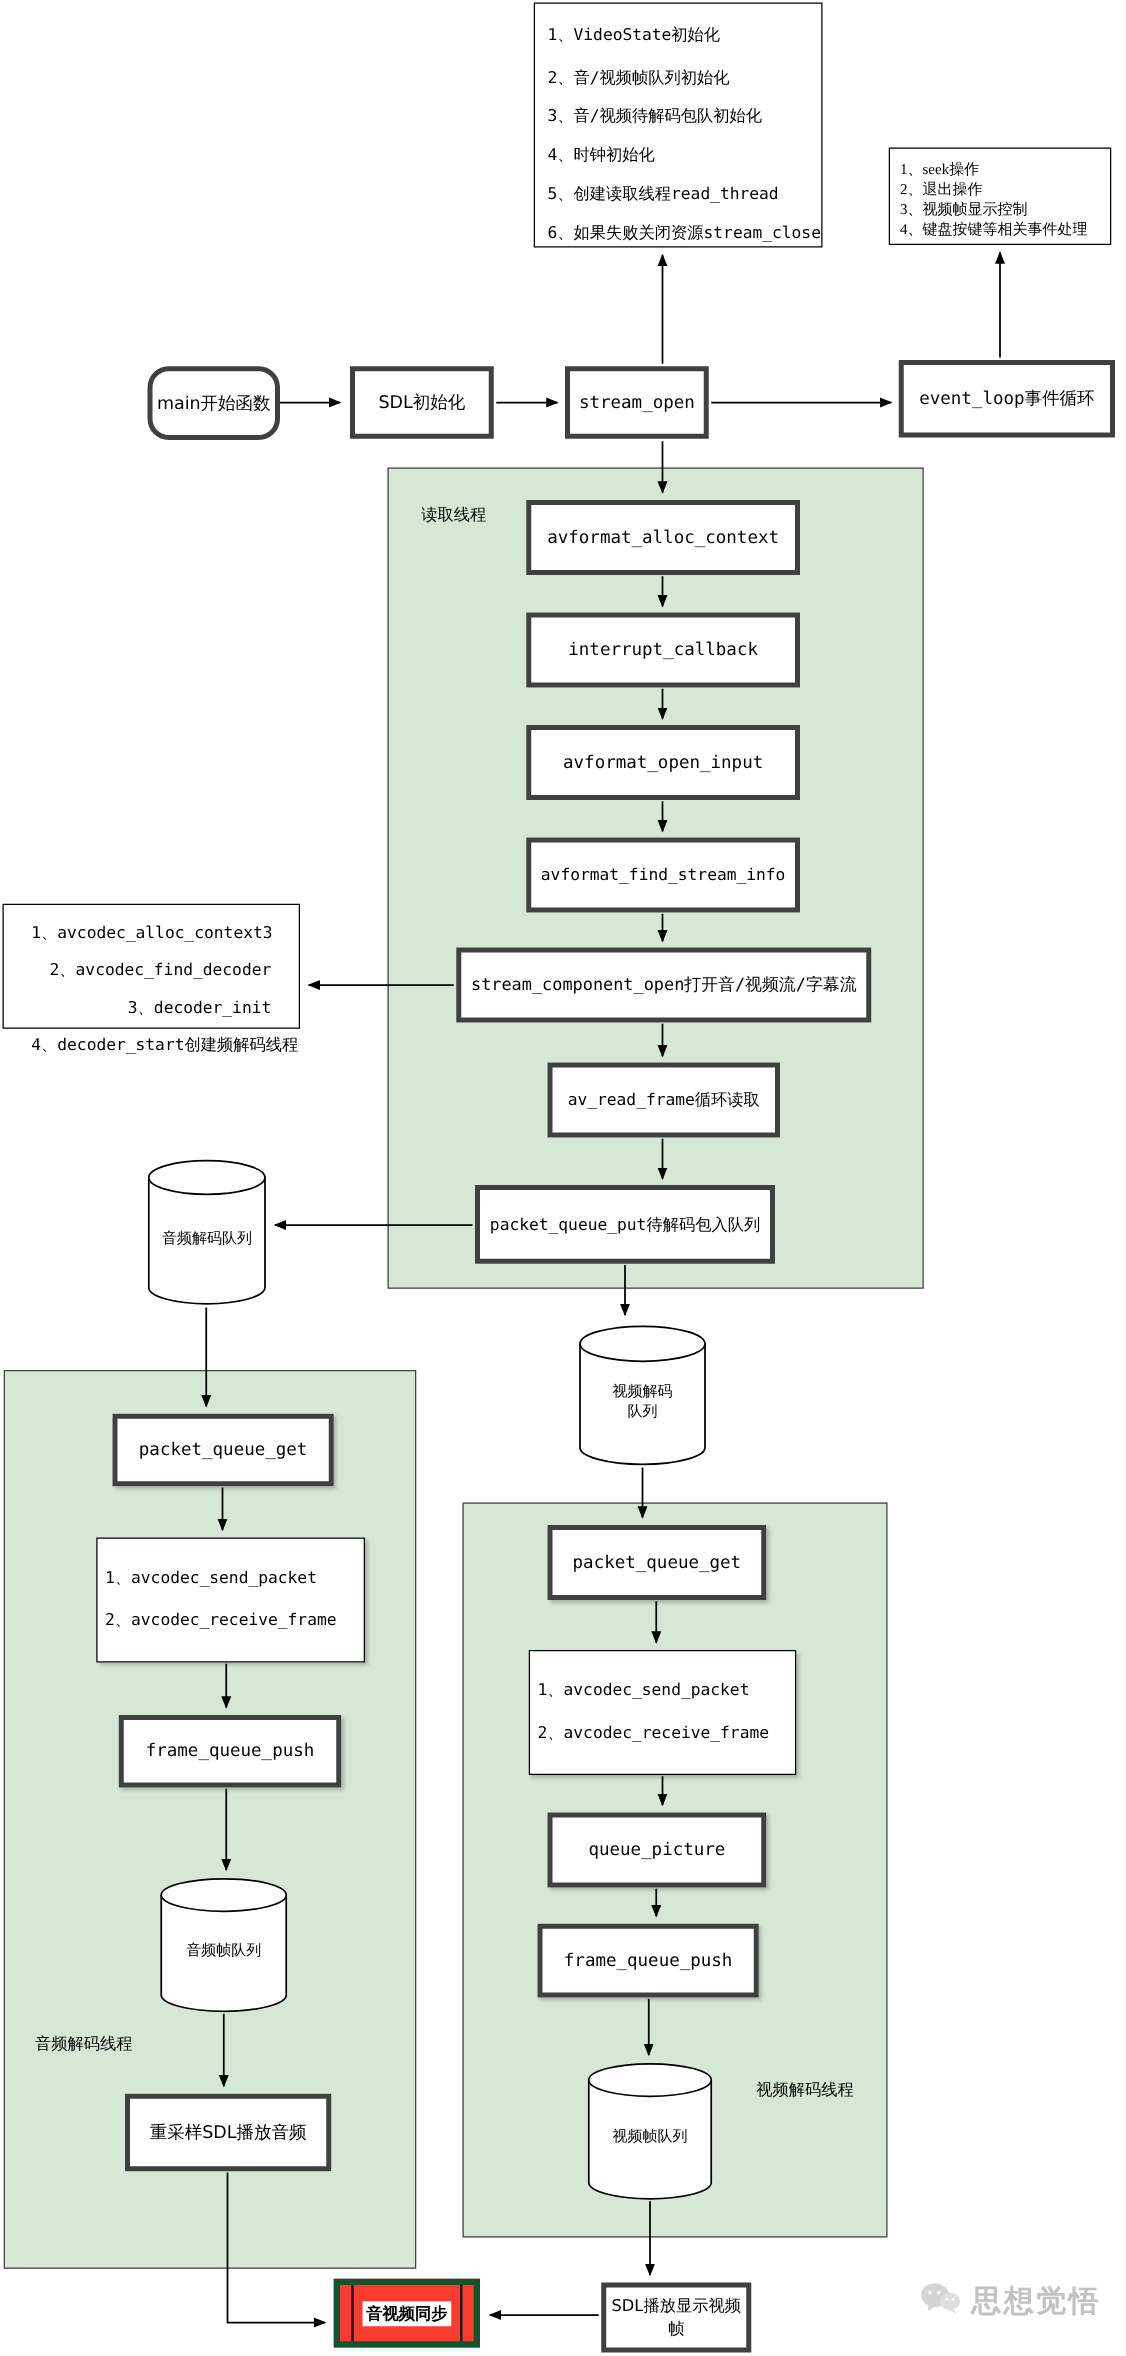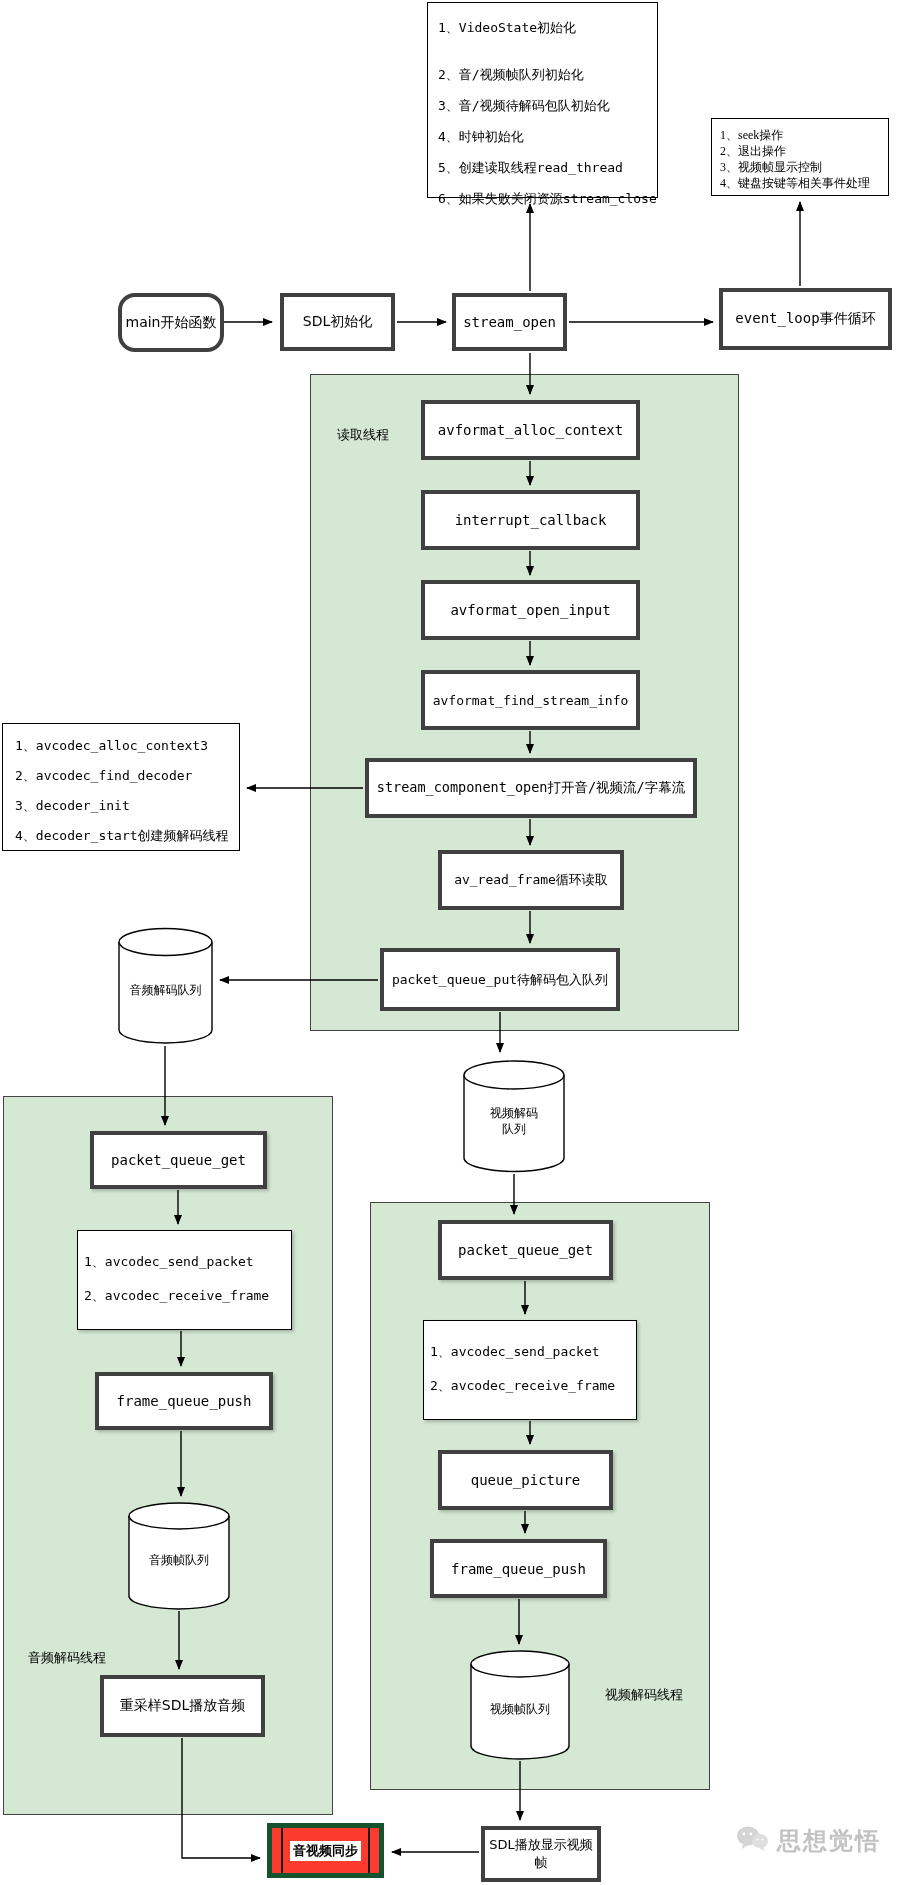--- a/index.html
+++ b/index.html
@@ -9,21 +9,21 @@
   .node{position:absolute;background:#ffffff;border:4px solid #404040;box-sizing:border-box;
         display:flex;align-items:center;justify-content:center;text-align:center;
         font-family:"DejaVu Sans Mono","Liberation Mono",monospace;font-size:14px;}
   .node.sans{font-family:"DejaVu Sans","Liberation Sans",sans-serif;}
   .node.rounded{border-radius:17px;}
   .node.shadow{box-shadow:2px 2px 3px rgba(0,0,0,0.22);}
   .listbox{position:absolute;background:#ffffff;border:1px solid #000;box-sizing:border-box;
            font-family:"DejaVu Sans Mono","Liberation Mono",monospace;text-align:left;}
   .listbox .li{white-space:nowrap;}
   .plainlabel{position:absolute;font-size:13px;white-space:nowrap;
-              font-family:"DejaVu Sans","Liberation Sans",sans-serif;margin-top:23px;}
+              font-family:"DejaVu Sans","Liberation Sans",sans-serif;}
   .cyl{position:absolute;}
   .cyl svg{position:absolute;left:0;top:0;}
   .cyl .cyl-label{position:absolute;left:0;right:0;top:0;bottom:0;display:flex;flex-direction:column;
                   align-items:center;justify-content:center;font-size:12px;line-height:16px;
                   font-family:"DejaVu Sans","Liberation Sans",sans-serif;padding-top:8px;box-sizing:border-box;}
   .redbox{position:absolute;background:#fa3b2e;border:5px solid #14532d;box-sizing:border-box;
           display:flex;align-items:center;justify-content:center;font-weight:bold;}
   .redbox .inner-lines{position:absolute;top:0;bottom:0;left:9px;right:9px;
           border-left:2px solid #1a1a1a;border-right:2px solid #1a1a1a;}
   .redbox .red-label{position:relative;background:#ffffff;padding:1px 3px;font-size:13px;}
@@ -39,21 +39,21 @@
 
   <div class="region" style="left:310px;top:374px;width:429px;height:657px;"></div>
   <div class="region" style="left:3px;top:1096px;width:330px;height:719px;"></div>
   <div class="region" style="left:370px;top:1202px;width:340px;height:588px;"></div>
 
   <div class="plainlabel" style="left:337px;top:403px;">读取线程</div>
   <div class="plainlabel" style="left:28px;top:1626px;">音频解码线程</div>
   <div class="plainlabel" style="left:605px;top:1663px;">视频解码线程</div>
 
   <div class="listbox" style="left:427px;top:2px;width:231px;height:196px;padding:16px 10px;font-size:13px;">
-    <div class="li" style="margin-bottom:29px;">1、VideoState初始化</div>
+    <div class="li" style="margin-bottom:16px;">1、VideoState初始化</div>
     <div class="li" style="margin-bottom:13px;">2、音/视频帧队列初始化</div>
     <div class="li" style="margin-bottom:13px;">3、音/视频待解码包队初始化</div>
     <div class="li" style="margin-bottom:13px;">4、时钟初始化</div>
     <div class="li" style="margin-bottom:13px;">5、创建读取线程read_thread</div>
     <div class="li">6、如果失败关闭资源stream_close</div>
   </div>
 
   <div class="listbox" style="left:711px;top:118px;width:178px;height:78px;padding:8px 8px;
               font-family:Liberation Serif, serif;font-size:12px;line-height:16px;">
     <div class="li">1、seek操作</div>
@@ -68,21 +68,21 @@
   <div class="node" style="left:719px;top:288px;width:173px;height:62px;">event_loop事件循环</div>
 
   <div class="node" style="left:421px;top:490px;width:219px;height:60px;">interrupt_callback</div>
   <div class="node" style="left:421px;top:400px;width:219px;height:60px;">avformat_alloc_context</div>
   <div class="node" style="left:421px;top:580px;width:219px;height:60px;">avformat_open_input</div>
   <div class="node" style="left:421px;top:670px;width:219px;height:60px;font-size:13px;">avformat_find_stream_info</div>
   <div class="node" style="left:365px;top:758px;width:332px;height:60px;font-size:13.5px;">stream_component_open打开音/视频流/字幕流</div>
   <div class="node" style="left:438px;top:850px;width:186px;height:60px;font-size:13px;">av_read_frame循环读取</div>
   <div class="node" style="left:380px;top:948px;width:240px;height:63px;font-size:13px;">packet_queue_put待解码包入队列</div>
 
-  <div class="listbox" style="left:2px;top:723px;width:238px;height:128px;padding:13px 12px;font-size:13px;">
+  <div class="listbox" style="left:2px;top:723px;width:238px;height:100px;padding:13px 22px;font-size:13px;text-align:right;">
     <div class="li" style="margin-bottom:12px;">1、avcodec_alloc_context3</div>
     <div class="li" style="margin-bottom:12px;">2、avcodec_find_decoder</div>
     <div class="li" style="margin-bottom:12px;">3、decoder_init</div>
     <div class="li">4、decoder_start创建频解码线程</div>
   </div>
 
   <div class="cyl" style="left:118px;top:927px;width:95px;height:118px;">
     <svg width="95" height="118" viewBox="0 0 95 118">
       <path d="M1,15 L1,103 A46.5,13 0 0 0 94,103 L94,15" fill="#ffffff" stroke="#000" stroke-width="1.4"></path>
       <ellipse cx="47.5" cy="15" rx="46.5" ry="13.5" fill="#ffffff" stroke="#000" stroke-width="1.4"></ellipse>

